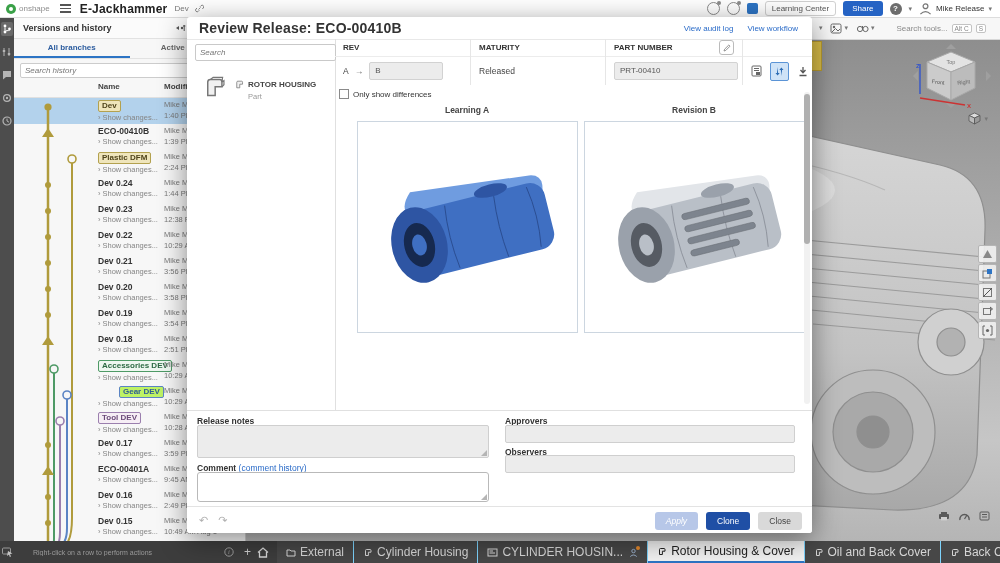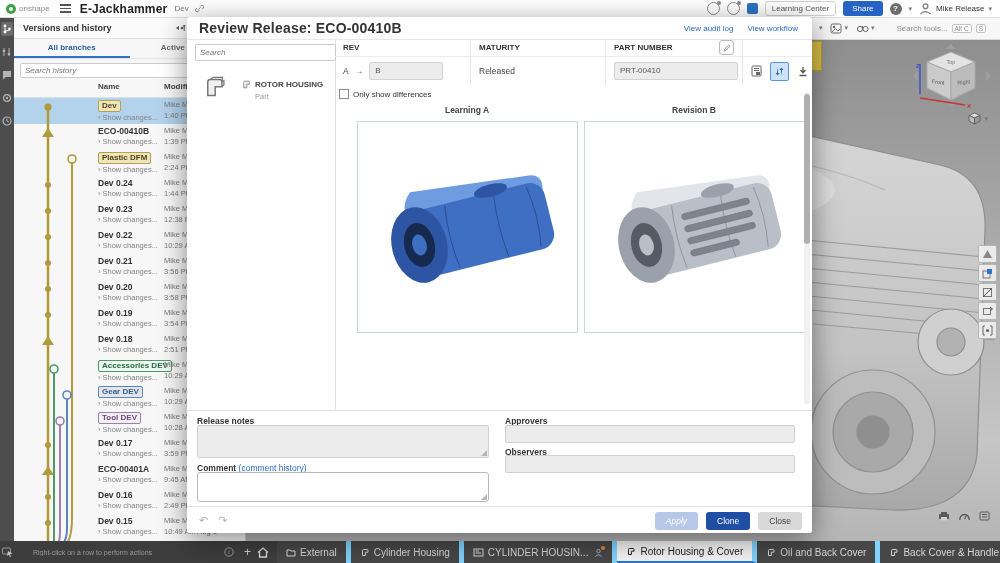--- a/index.html
+++ b/index.html
@@ -54,21 +54,21 @@
                    font-size:8px;font-style:italic;color:#555;padding:0 4px;background:#fff;}
   .lp-cols{height:15px;display:flex;border-bottom:1px solid #e0e0e0;font-weight:bold;font-size:8px;color:#444;}
   .lp-cols span:first-child{margin-left:84px;width:66px;}
   .vlist{position:relative;height:452px;overflow:hidden;}
   .vrow{height:26px;box-sizing:border-box;padding:2px 0 0 84px;display:grid;grid-template-columns:66px 1fr;cursor:pointer;}
   .vrow.selected{background:#b3d2ec;}
   .vname{font-size:8.5px;font-weight:bold;color:#333;white-space:nowrap;}
   .badge{display:inline-block;padding:0 3px;border-radius:2px;line-height:10px;font-weight:bold;font-size:8px;}
   .badge.yellow{background:#efe5bb;border:1px solid #b3a14f;color:#4f431a;}
   .badge.green{background:#eef7f0;border:1px solid #4e9a66;color:#2c6a43;}
-  .badge.blue{background:#e5e5e5;border:1px solid #5b84c4;color:#2f5d96;}
+  .badge.blue{background:#bef264;border:1px solid #5b84c4;color:#2f5d96;margin-left:21px;}
   .badge.purple{background:#f6eef5;border:1px solid #9b7fae;color:#6b4a7a;}
   .vshow{font-size:7.5px;color:#858585;margin-top:1px;white-space:nowrap;}
   .vshow .chev{color:#858585;margin-right:2px;}
   .vby,.vtime{font-size:7.5px;color:#777;white-space:nowrap;overflow:hidden;}
   .vtime{margin-top:2px;}
   .graph{position:absolute;left:0;top:0;pointer-events:none;}
   
   .viewport{position:absolute;left:245px;top:40px;width:755px;height:501px;z-index:1;
             background:linear-gradient(180deg,#8e8e8e 0%,#aaaaaa 40%,#c6c6c6 80%,#b5b5b5 100%);}
   .rtools{position:absolute;right:3px;top:205px;display:flex;flex-direction:column;gap:1px;}
@@ -77,36 +77,36 @@
   .vb-icons{position:absolute;right:10px;bottom:20px;display:flex;gap:9px;}
   .vb-icons .sic{cursor:pointer;}
   .cube-wrap{position:absolute;right:5px;top:2px;cursor:pointer;}
   .orient{position:absolute;right:12px;top:72px;display:flex;align-items:center;gap:3px;color:#444;cursor:pointer;}
   
   .bottombar{position:absolute;left:0;top:541px;width:1000px;height:22px;background:#3d3d3d;z-index:5;
              display:flex;align-items:center;}
   .hint{color:#9a9a9a;font-size:7px;margin-left:20px;width:185px;white-space:nowrap;overflow:hidden;}
   .bb-ic{color:#b5b5b5;margin-left:6px;cursor:pointer;display:flex;align-items:center;}
   .tabs{display:flex;height:22px;margin-left:8px;flex:1;overflow:hidden;}
-  .tab{display:flex;align-items:center;gap:4px;padding:0 9px;border-right:5px solid #7dd3fc;background:#474747;
-       color:#d6d6d6;font-size:10px;white-space:nowrap;cursor:pointer;box-sizing:border-box;height:22px;}
+  .tab{display:flex;align-items:center;gap:4px;padding:0 9px;border-right:1px solid #7dd3fc;background:#474747;
+       color:#d6d6d6;font-size:12px;white-space:nowrap;cursor:pointer;box-sizing:border-box;height:22px;}
   .tab.active{background:#f2f2f2;color:#222;border-bottom:2px solid #2d74c4;}
   .tab .collab{position:relative;margin-left:2px;}
   .tab .collab b{position:absolute;right:-2px;top:-2px;width:4px;height:4px;border-radius:50%;background:#e2872c;}
   
   .dialog{position:absolute;left:187px;top:17px;width:625px;height:516px;background:#fff;border-radius:3px;
           box-shadow:0 6px 28px rgba(0,0,0,.45);z-index:10;overflow:hidden;}
   .dlg-title{height:22px;display:flex;align-items:center;border-bottom:1px solid #e8e8e8;}
   .dlg-title h1{font-size:14px;font-weight:bold;color:#333;margin:0 0 0 12px;letter-spacing:.2px;}
   .dlg-links{margin-left:auto;margin-right:14px;display:flex;gap:14px;}
   .dlg-links a{color:#2a6bc8;font-size:8px;text-decoration:none;cursor:pointer;}
   .dlg-left{position:absolute;left:0;top:22px;width:148px;height:371px;border-right:1px solid #e0e0e0;}
   .dlg-left input{margin:5px 8px;width:131px;height:15px;border:1px solid #c9c9c9;border-radius:2px;
                   font-size:8px;font-style:italic;color:#777;padding:0 4px;box-sizing:content-box;}
-  .dlg-item{display:flex;align-items:center;margin:8px 0 0 14px;gap:13px;}
+  .dlg-item{display:flex;align-items:center;margin:8px 0 0 14px;gap:6px;}
   .dlg-item-meta{padding-top:4px;}
   .dlg-item-name{display:flex;align-items:center;gap:3px;font-size:8px;font-weight:bold;color:#444;}
   .dlg-item-type{font-size:7.5px;color:#999;margin-top:2px;margin-left:14px;}
   .dlg-table{position:absolute;left:148px;top:22px;width:477px;height:46px;}
   .dcol{position:absolute;top:0;height:46px;border-left:1px solid #e6e6e6;box-sizing:border-box;}
   .dcol.c1{left:0;width:135px;border-left:none;}
   .dcol.c2{left:135px;width:135px;}
   .dcol.c3{left:270px;width:137px;}
   .dcol.c4{left:407px;width:70px;}
   .dhead{height:17px;line-height:17px;font-size:8px;font-weight:bold;color:#333;padding-left:8px;

